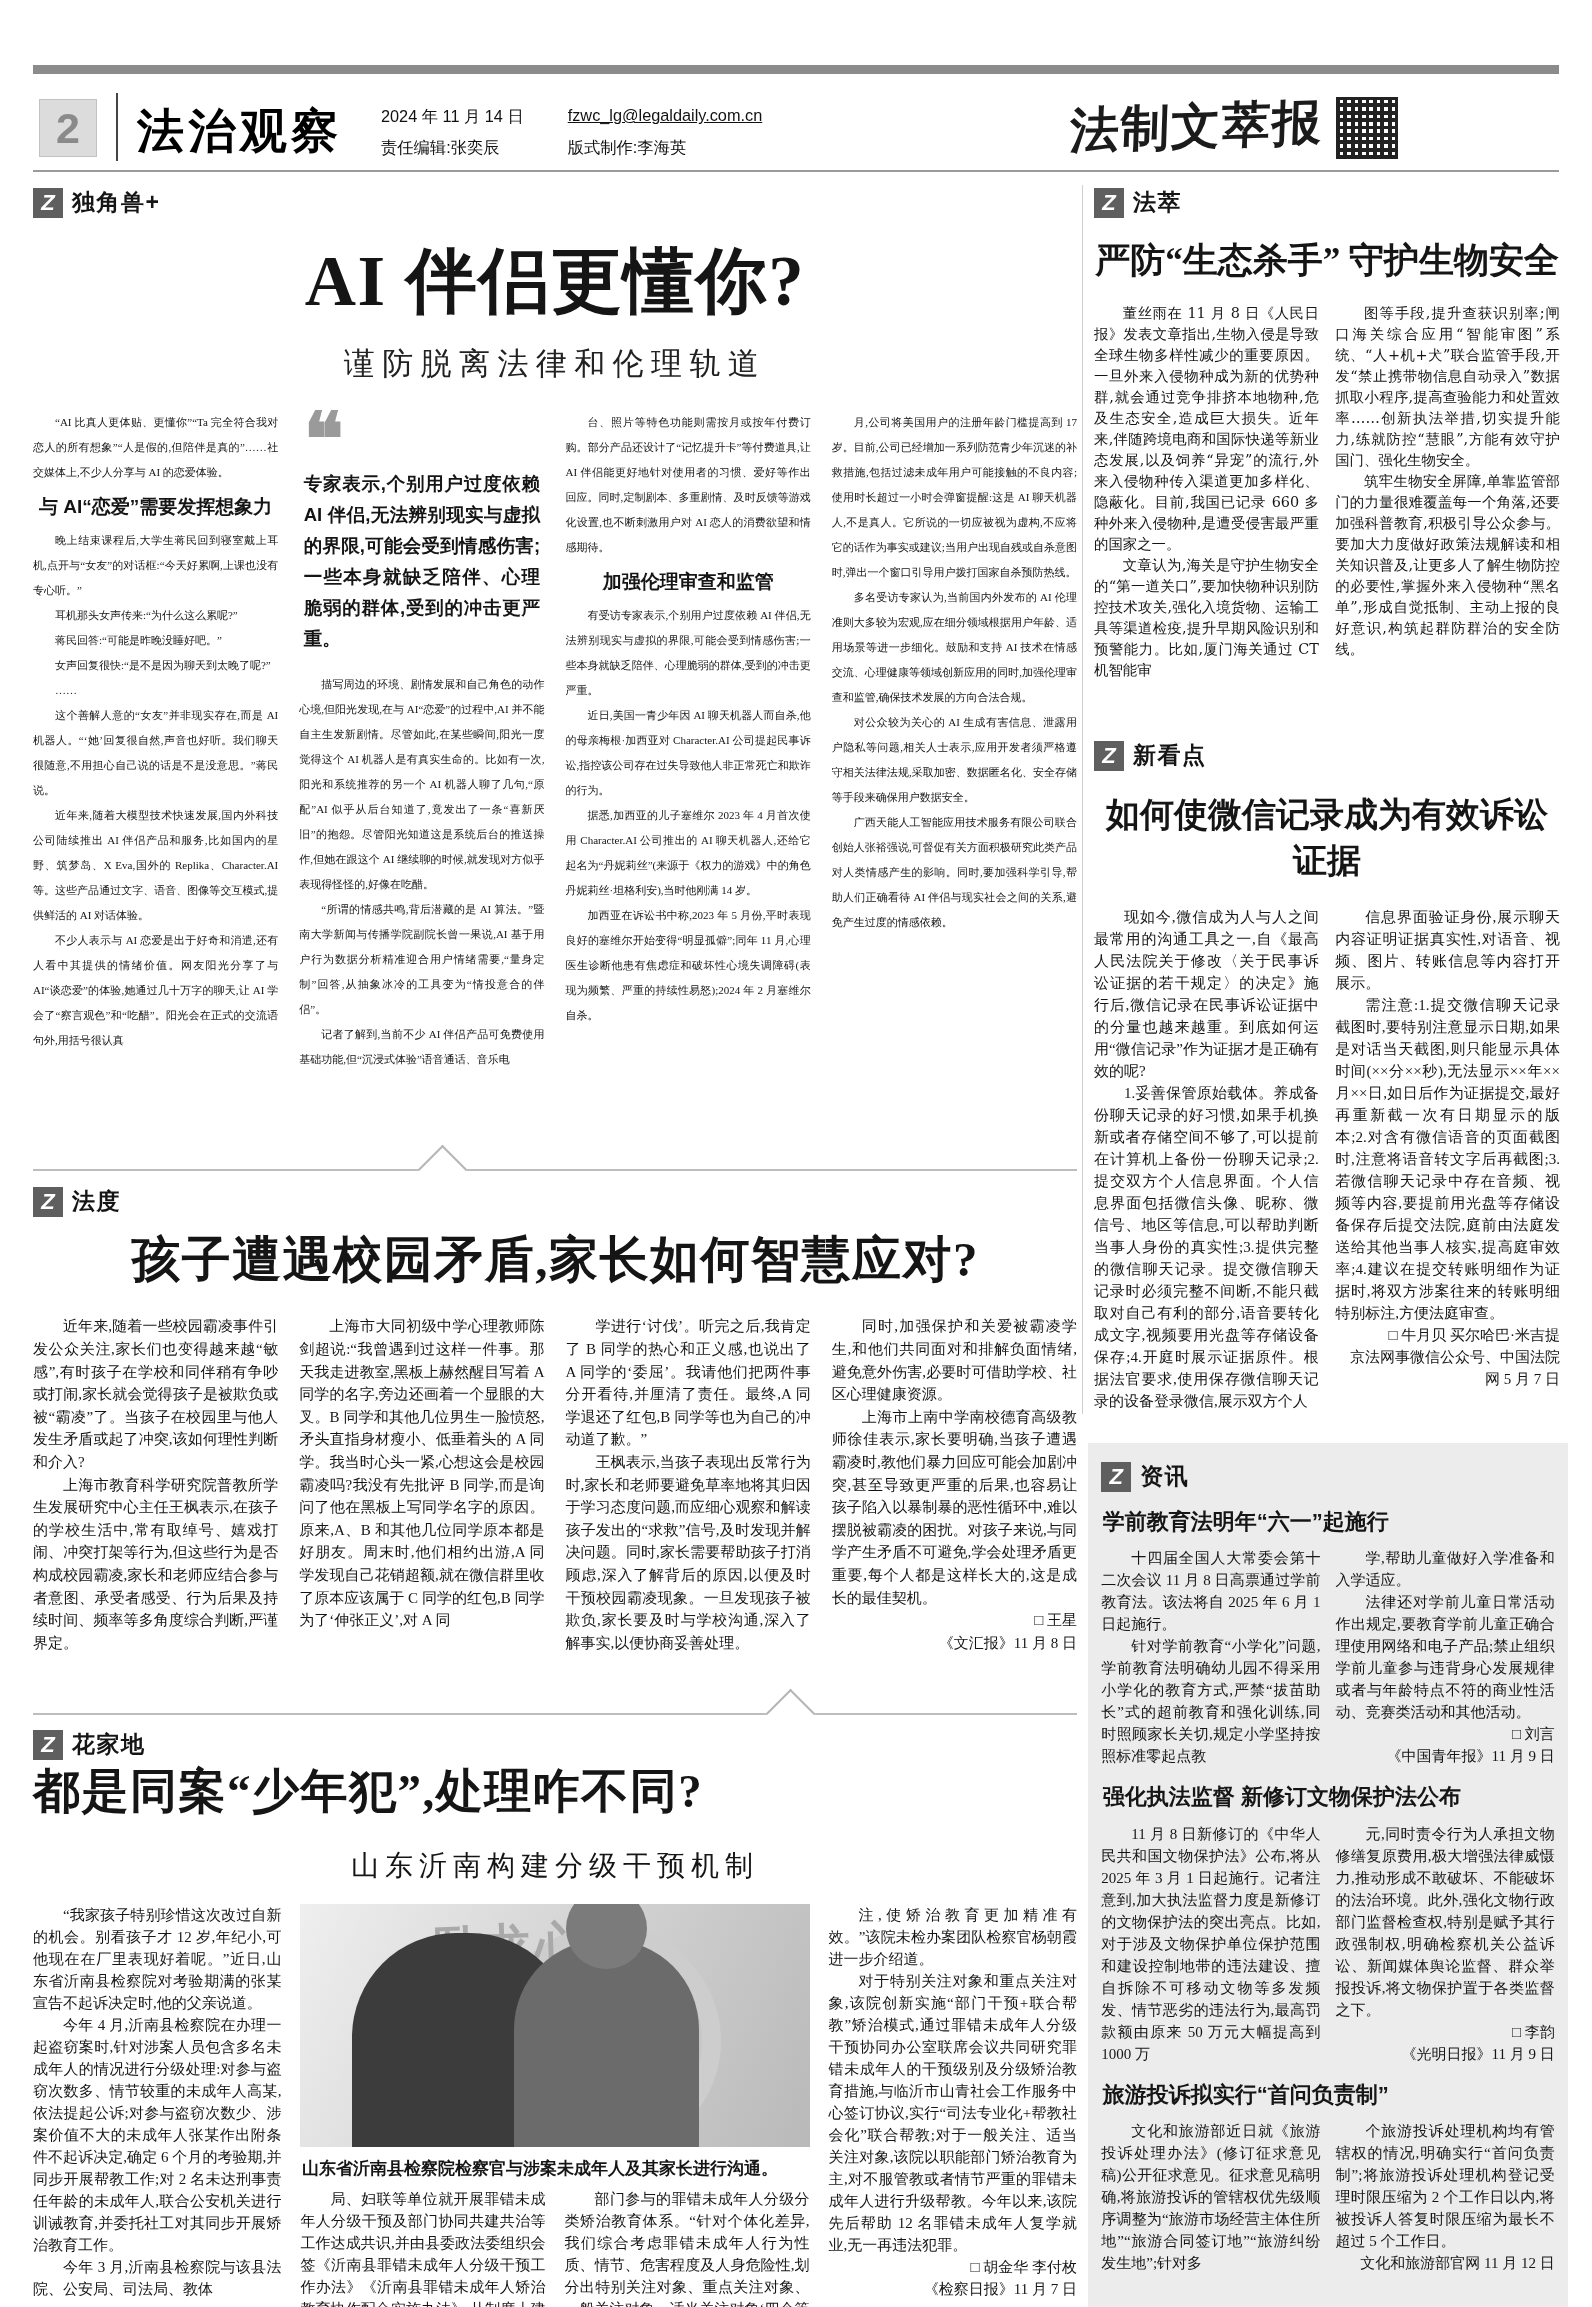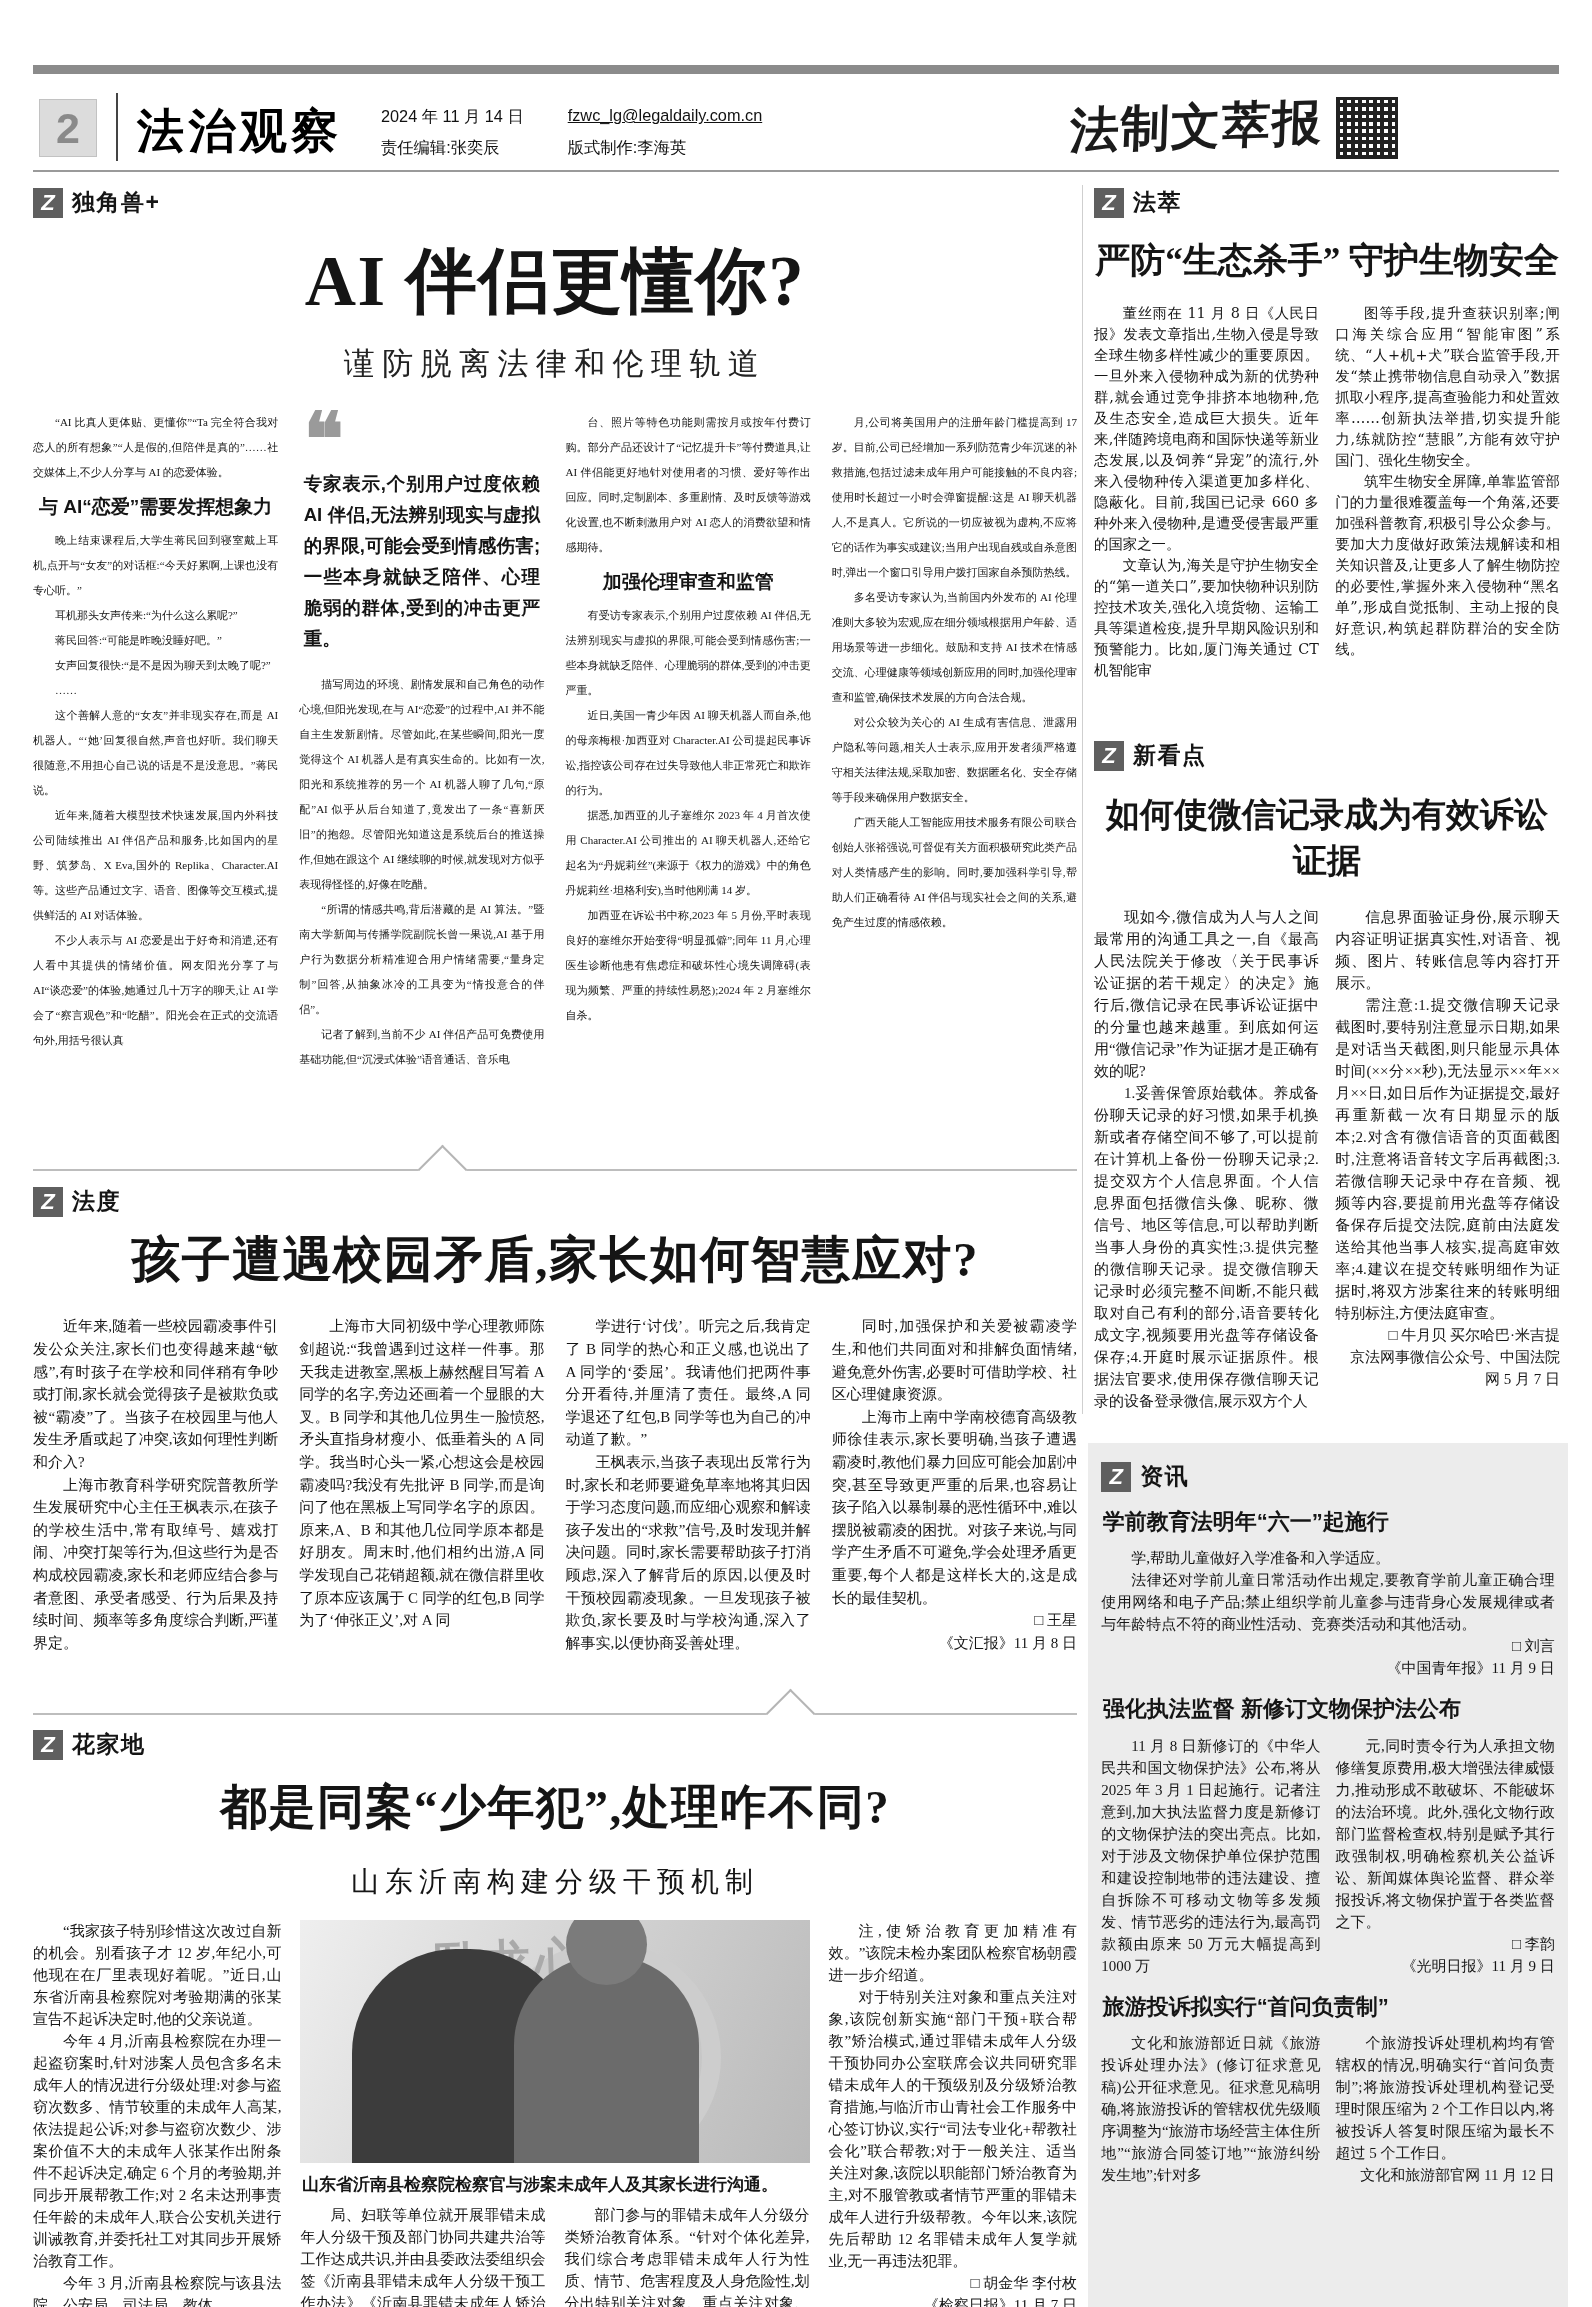--- a/index.html
+++ b/index.html
@@ -45,21 +45,21 @@
   .quote{margin:3px 4.4px 18px 4.4px;}
   .qmark{font:bold 74px "DejaVu Serif",serif;color:#9a9a9a;line-height:52px;height:55px;}
   .qtext{font:bold 18.5px/31px "Liberation Sans",sans-serif;text-align:justify;}
   
   .fadu{position:absolute;left:33px;top:1186px;width:1044px;height:518px;}
   .fadu .head{font:bold 49px "Liberation Serif",serif;text-align:center;margin-top:10.4px;letter-spacing:1.5px;}
   .fadu .cols{gap:21px;margin-top:22px;height:409px;overflow:hidden;}
   .fadu .ln{font-size:15px;line-height:22.6px;}
   
   .hj{position:absolute;left:33px;top:1729px;width:1044px;height:578px;}
-  .hj .head{font:bold 47px "Liberation Serif",serif;text-align:center;margin-top:16px;letter-spacing:1.5px;}
+  .hj .head{font:bold 47px "Liberation Serif",serif;text-align:left;margin-top:0;letter-spacing:1.5px;}
   .hj .sub{font:28px "Liberation Serif",serif;text-align:center;margin-top:24px;letter-spacing:6px;}
   .hj-body{display:flex;gap:19px;margin-top:19px;height:438px;overflow:hidden;}
   .hj-body .side{flex:1;min-width:0;}
   .hj-mid{flex:2.05;min-width:0;display:flex;flex-direction:column;}
   .photo{position:relative;height:283px;background:linear-gradient(115deg,#efefef 0%,#d8d8d8 40%,#b9b9b9 100%);overflow:hidden;}
   .photo .heart{position:absolute;right:89px;top:22px;width:192px;height:192px;border:19px solid #cdcdcd;border-radius:50%;}
   .photo .wm{position:absolute;left:133px;top:10.4px;color:#a9a9a9;font:bold 47px "DejaVu Serif",serif;letter-spacing:4.4px;transform:rotate(-2deg);}
   .photo .wm small{display:block;font:12px "Liberation Sans",sans-serif;letter-spacing:3px;color:#b5b5b5;}
   .photo .fig1{position:absolute;left:52px;bottom:-30px;width:222px;height:244px;background:#3c3c3c;border-radius:104px 104px 0 0;}
   .photo .fig2{position:absolute;right:111px;bottom:-15px;width:185px;height:222px;background:#6b6b6b;border-radius:89px 89px 0 0;}
@@ -268,20 +268,24 @@
   <div class="zixun">
     <div class="slabel">
       <span class="zicon">Z</span>
       <span class="lt">资讯</span>
     </div>
     <div id="zx-items">
         <div class="zx-item">
           <div class="zhead">学前教育法明年“六一”起施行</div>
           <div class="cols">
             <div class="col">
+              <div class="ln p">十四届全国人大常委会第十二次会议 11 月 8 日高票通过学前教育法。该法将自 2025 年 6 月 1 日起施行。</div>
+              <div class="ln p">针对学前教育“小学化”问题,学前教育法明确幼儿园不得采用小学化的教育方式,严禁“拔苗助长”式的超前教育和强化训练,同时照顾家长关切,规定小学坚持按照标准零起点教</div>
+            </div>
+            <div class="col">
               <div class="ln p">学,帮助儿童做好入学准备和入学适应。</div>
               <div class="ln p">法律还对学前儿童日常活动作出规定,要教育学前儿童正确合理使用网络和电子产品;禁止组织学前儿童参与违背身心发展规律或者与年龄特点不符的商业性活动、竞赛类活动和其他活动。</div>
               <div class="ln by">□ 刘言</div>
               <div class="ln by">《中国青年报》11 月 9 日</div>
             </div>
           </div>
         </div>
         <div class="zx-item">
           <div class="zhead">强化执法监督 新修订文物保护法公布</div>
           <div class="cols">

